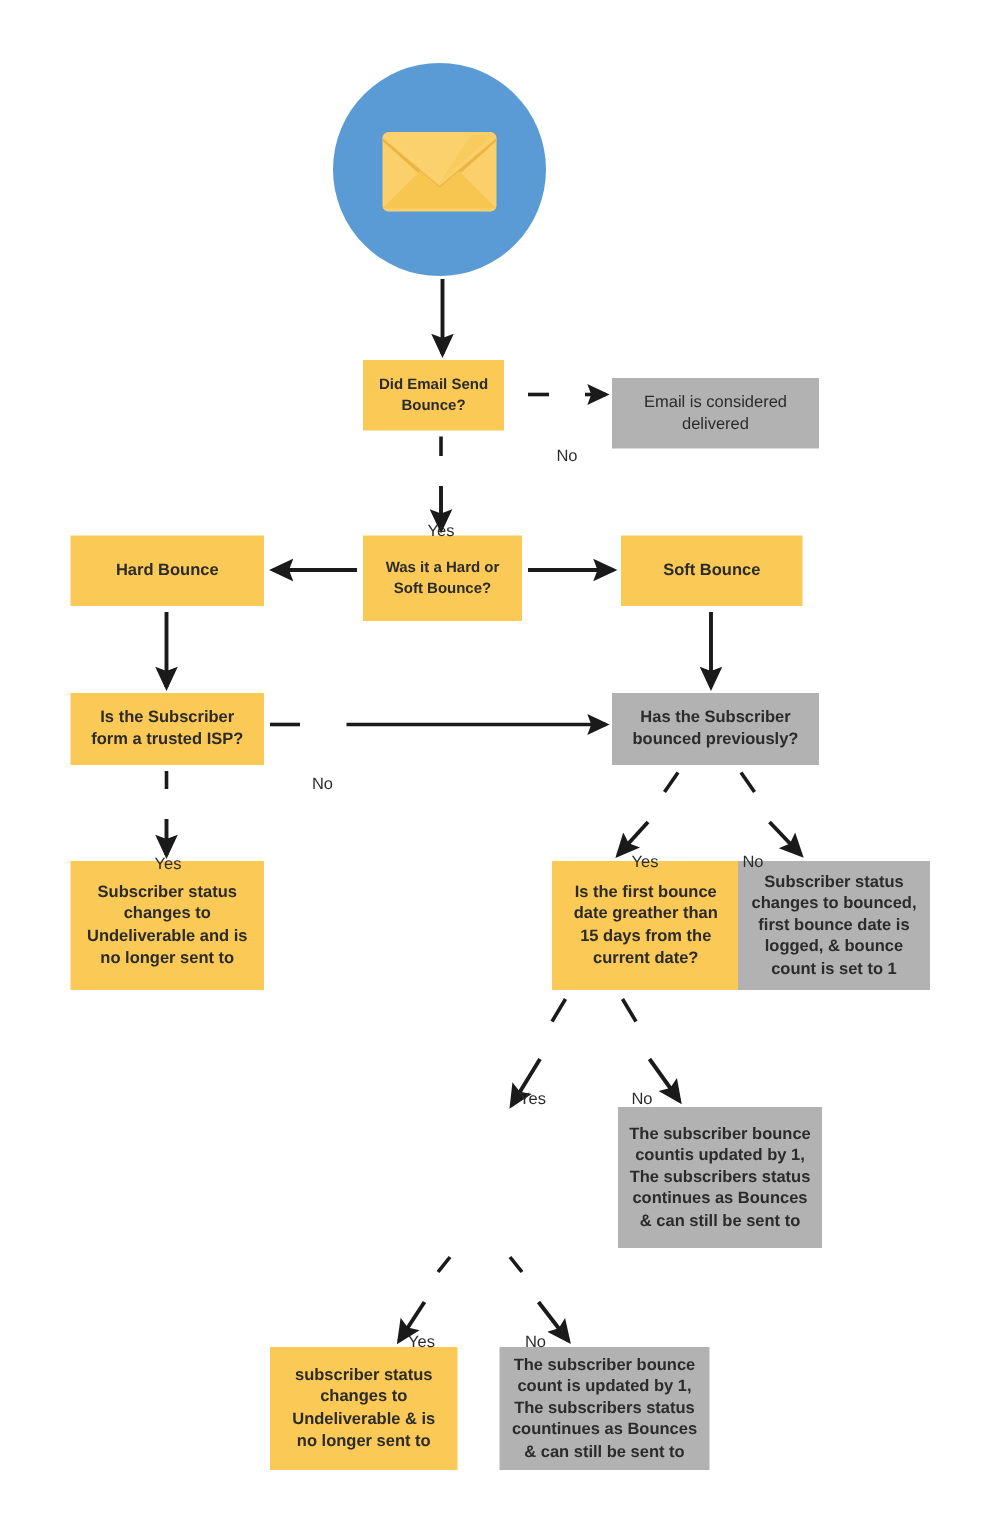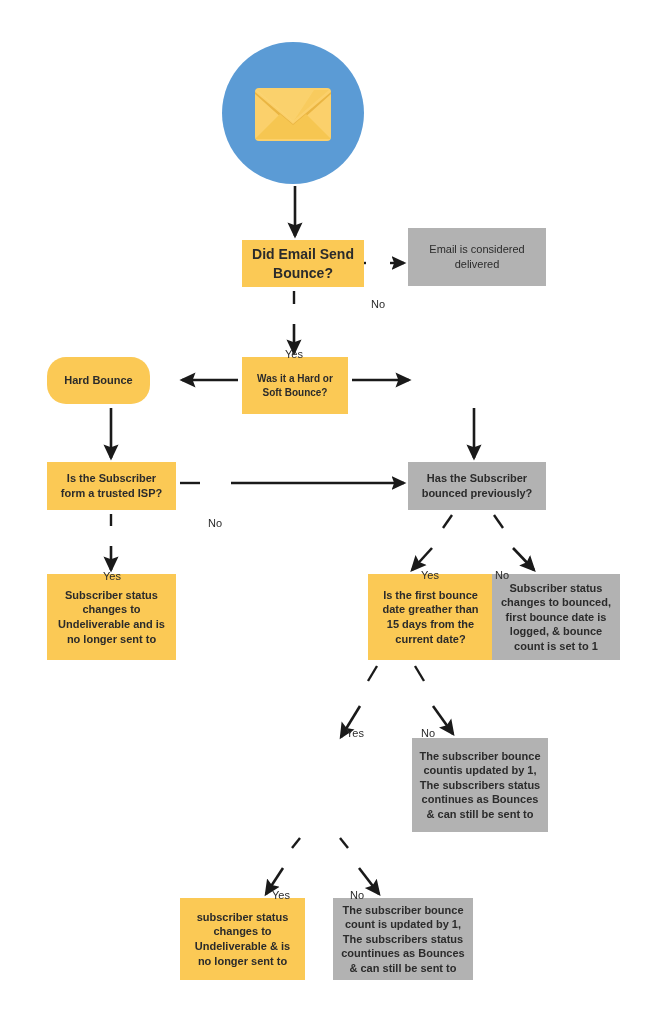--- a/index.html
+++ b/index.html
@@ -118,31 +118,32 @@
     <line x1="415" y1="666" x2="424" y2="681" stroke="#1a1a1a" stroke-width="2.4"></line>
     <line x1="433" y1="706" x2="453" y2="734" stroke="#1a1a1a" stroke-width="2.6" marker-end="url(#ah)"></line>
 
     <line x1="300" y1="838" x2="292" y2="848" stroke="#1a1a1a" stroke-width="2.4"></line>
     <line x1="283" y1="868" x2="266" y2="894" stroke="#1a1a1a" stroke-width="2.6" marker-end="url(#ah)"></line>
 
     <line x1="340" y1="838" x2="348" y2="848" stroke="#1a1a1a" stroke-width="2.4"></line>
     <line x1="359" y1="868" x2="379" y2="894" stroke="#1a1a1a" stroke-width="2.6" marker-end="url(#ah)"></line>
   </svg>
 
-  <div class="node yellow bold" style="left:242px; top:240px; width:122px; height:47px; font-size:14px;">Did Email Send
+  <div class="node yellow bold" style="left:242px; top:240px; width:94px; height:47px; font-size:10px;">Did Email Send
 Bounce?</div>
 
-  <div class="node gray" style="left:408px; top:228px; width:138px; height:58px; font-size:11px;">Email is considered
+  <div class="node gray" style="left:408px; top:252px; width:138px; height:47px; font-size:11px;">Email is considered
 delivered</div>
 
   <div class="node yellow bold" style="left:242px; top:357px; width:106px; height:57px; font-size:10px;">Was it a Hard or
 Soft Bounce?</div>
 
-  <div class="node yellow bold" style="left:47px; top:357px; width:103px; height:47px; font-size:11px;border-radius:19px;">Hard Bounce</div>
+  <div class="node yellow bold" style="left:47px; top:357px; width:129px; height:47px; font-size:11px;">Hard Bounce</div>
 
+  <div class="node yellow bold" style="left:414px; top:357px; width:121px; height:47px; font-size:11px;">Soft Bounce</div>
 
   <div class="node gray bold" style="left:408px; top:462px; width:138px; height:48px; font-size:11px;">Has the Subscriber
 bounced previously?</div>
 
   <div class="node yellow bold" style="left:47px; top:462px; width:129px; height:48px; font-size:11px;">Is the Subscriber
 form a trusted ISP?</div>
 
   <div class="node yellow bold" style="left:47px; top:574px; width:129px; height:86px; font-size:11px;">Subscriber status
 changes to
 Undeliverable and is

